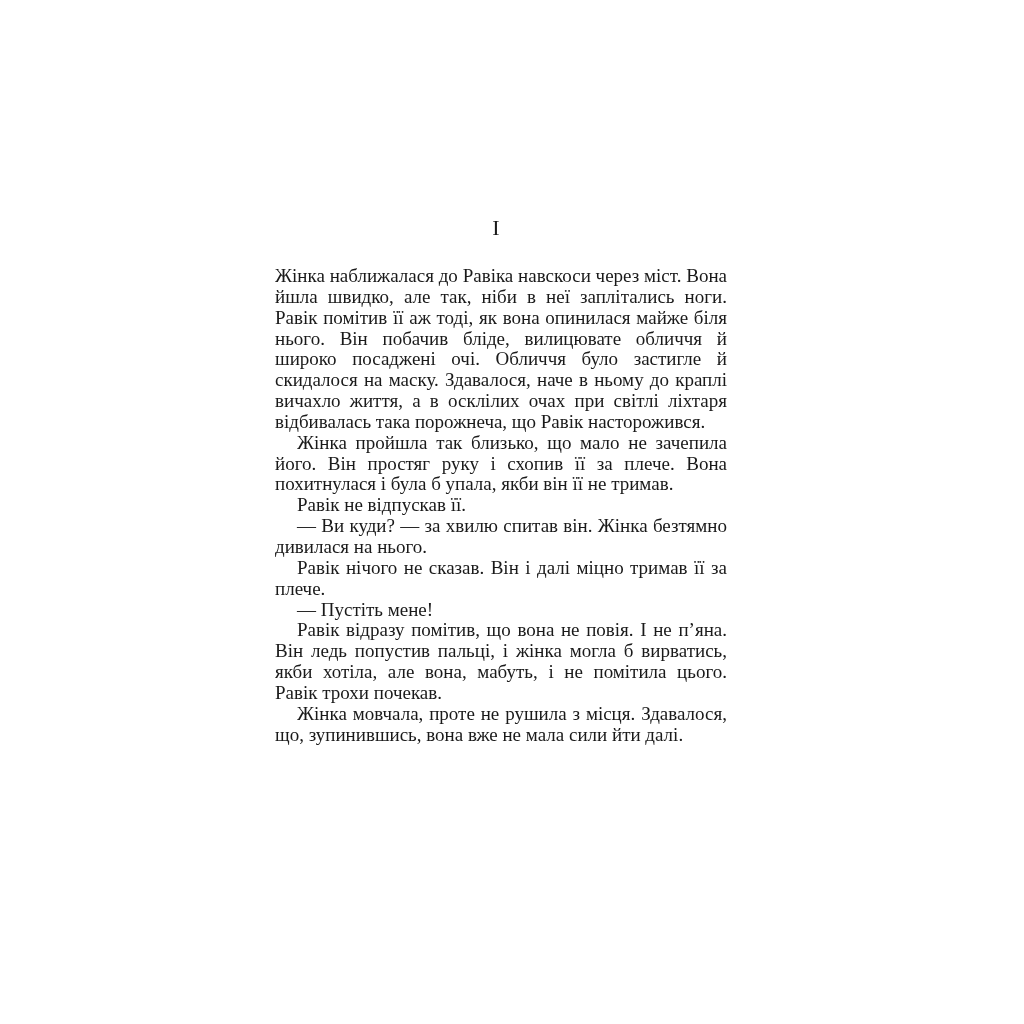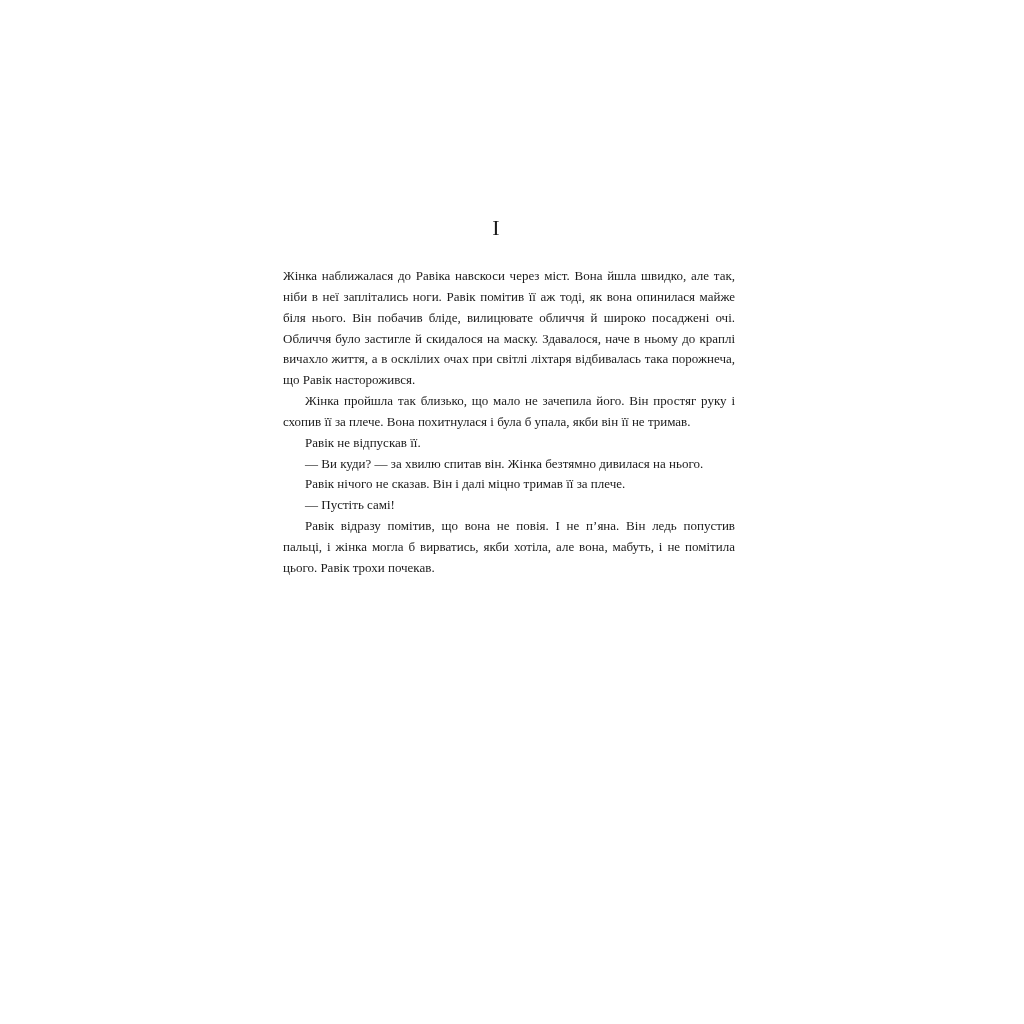--- a/index.html
+++ b/index.html
@@ -30,24 +30,24 @@
       text-align: center;
       font-size: 22px;
       line-height: 30px;
       font-weight: normal;
       margin: 0;
       padding-left: 0;
       transform: translateX(-16px);
     }
     .text-block {
       position: absolute;
-      left: 283px;
+      left: 275px;
       top: 266px;
       width: 452px;
-      font-size: 13px;
+      font-size: 19px;
       line-height: 20.85px;
     }
     .para {
       margin: 0;
       text-indent: 22px;
       text-align: justify;
       text-align-last: left;
       hyphens: manual;
     }
     .para.first {
@@ -59,16 +59,17 @@
 
 <div class="page">
   <h1 class="chapter-heading">I</h1>
 
   <div class="text-block">
     <p class="para first">Жінка наближалася до Равіка навскоси через міст. Вона йшла швидко, але так, ніби в неї заплітались ноги. Равік помітив її аж тоді, як вона опинилася майже біля нього. Він побачив бліде, вилицювате обличчя й широко посаджені очі. Обличчя було застигле й скидалося на маску. Здавало­ся, наче в ньому до краплі вичахло життя, а в осклілих очах при світлі ліхтаря відбивалась така порожнеча, що Равік на­сторожився.</p>
     <p class="para">Жінка пройшла так близько, що мало не зачепила його. Він простяг руку і схопив її за плече. Вона похитнулася і була б упала, якби він її не тримав.</p>
     <p class="para">Равік не відпускав її.</p>
     <p class="para">— Ви куди? — за хвилю спитав він. Жінка безтямно диви­лася на нього.</p>
     <p class="para">Равік нічого не сказав. Він і далі міцно тримав її за плече.</p>
-    <p class="para">— Пустіть самі!</p>
+    <p class="para">— Пустіть мене!</p>
     <p class="para">Равік відразу помітив, що вона не повія. І не п’яна. Він ледь попустив пальці, і жінка могла б вирватись, якби хотіла, але вона, мабуть, і не помітила цього. Равік трохи почекав.</p>
+    <p class="para">Жінка мовчала, проте не рушила з місця. Здавалося, що, зупинившись, вона вже не мала сили йти далі.</p>
   </div>
 </div>
 
 </body></html>

